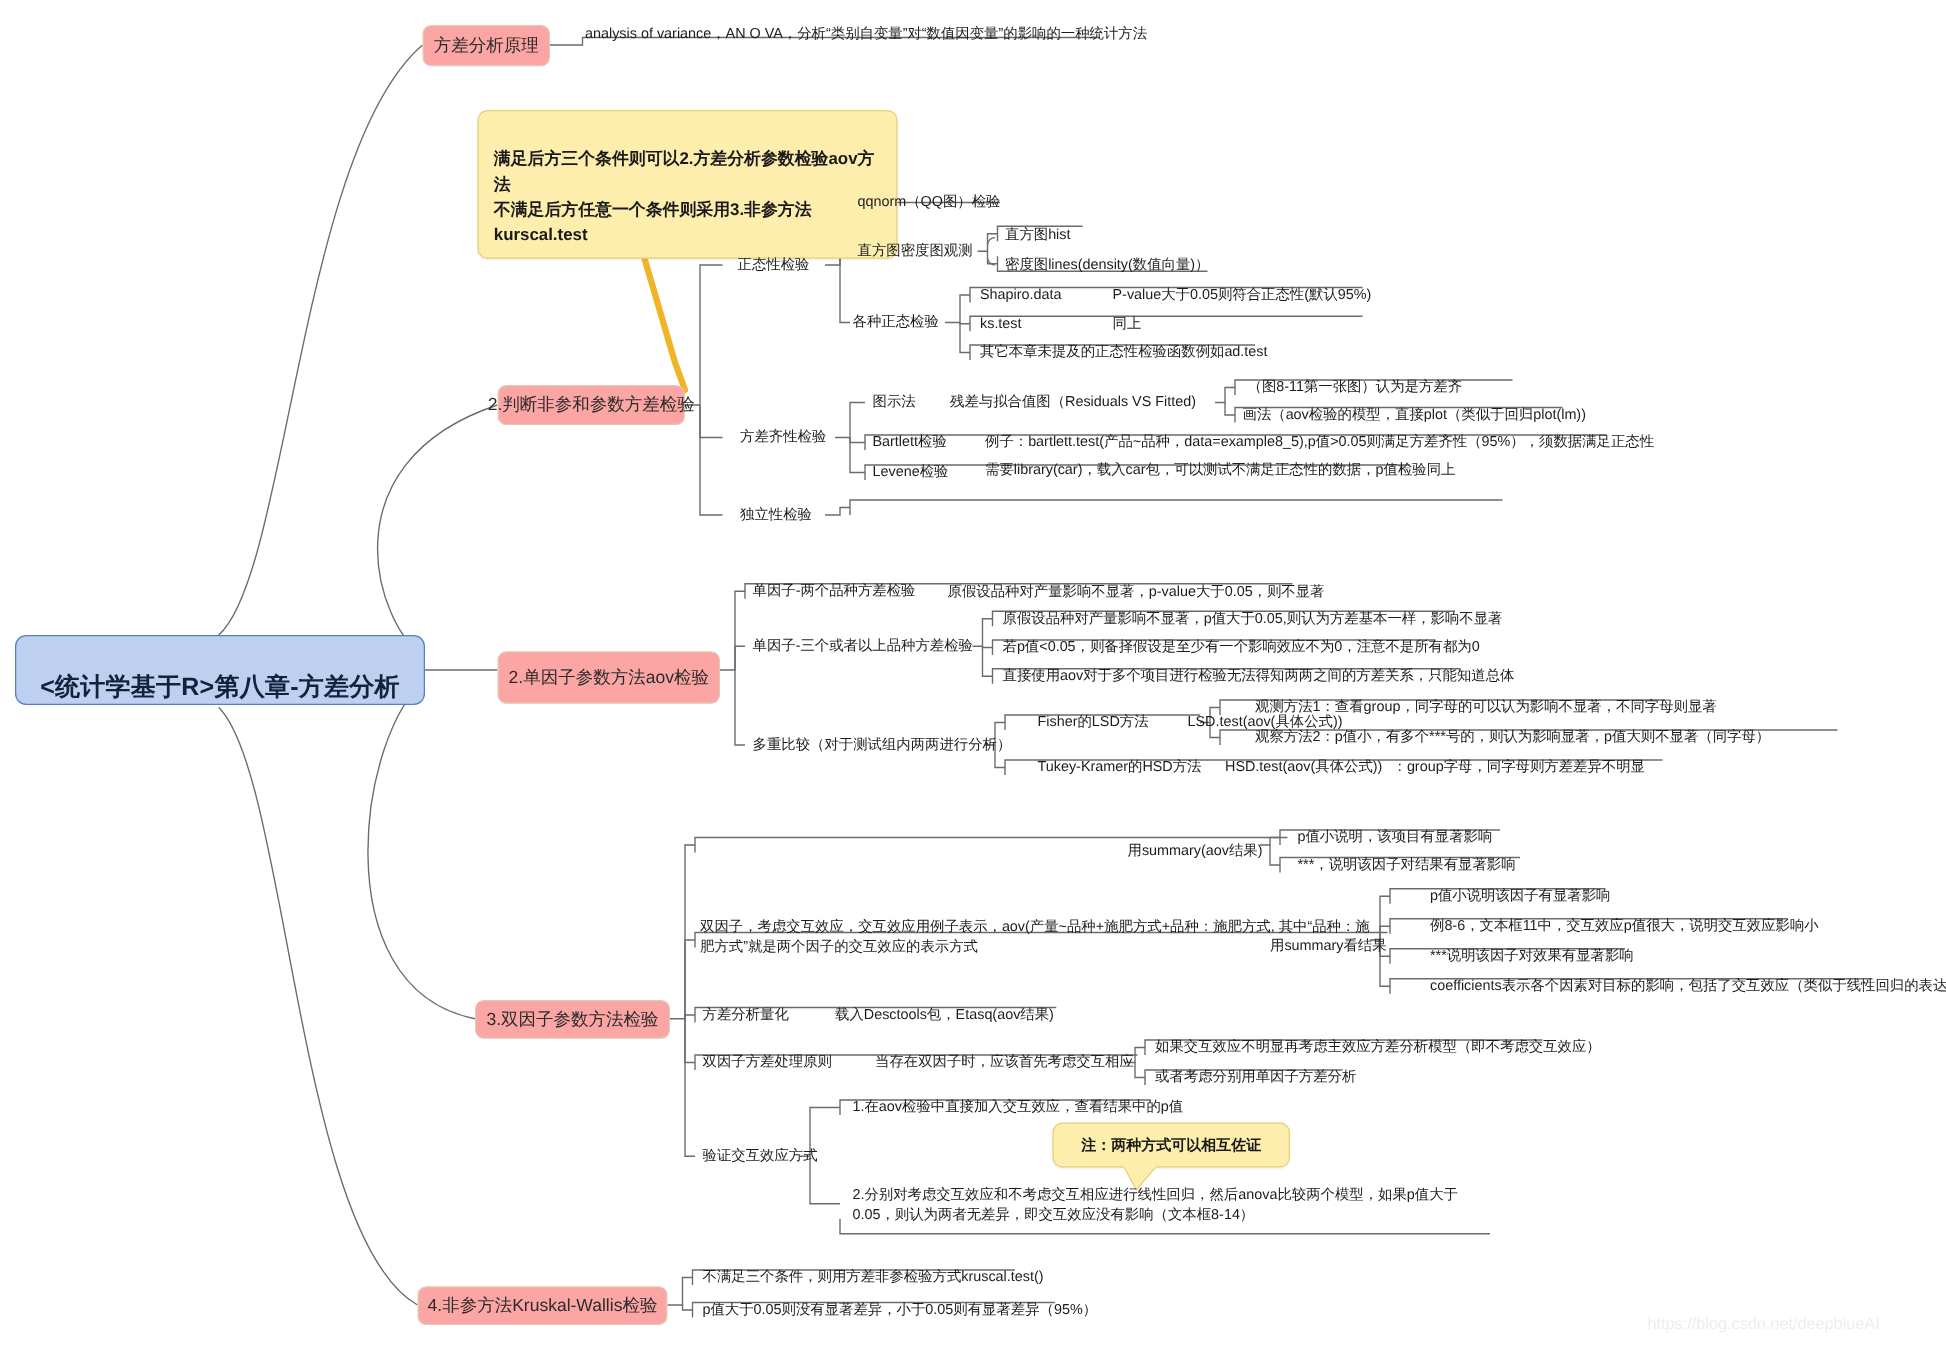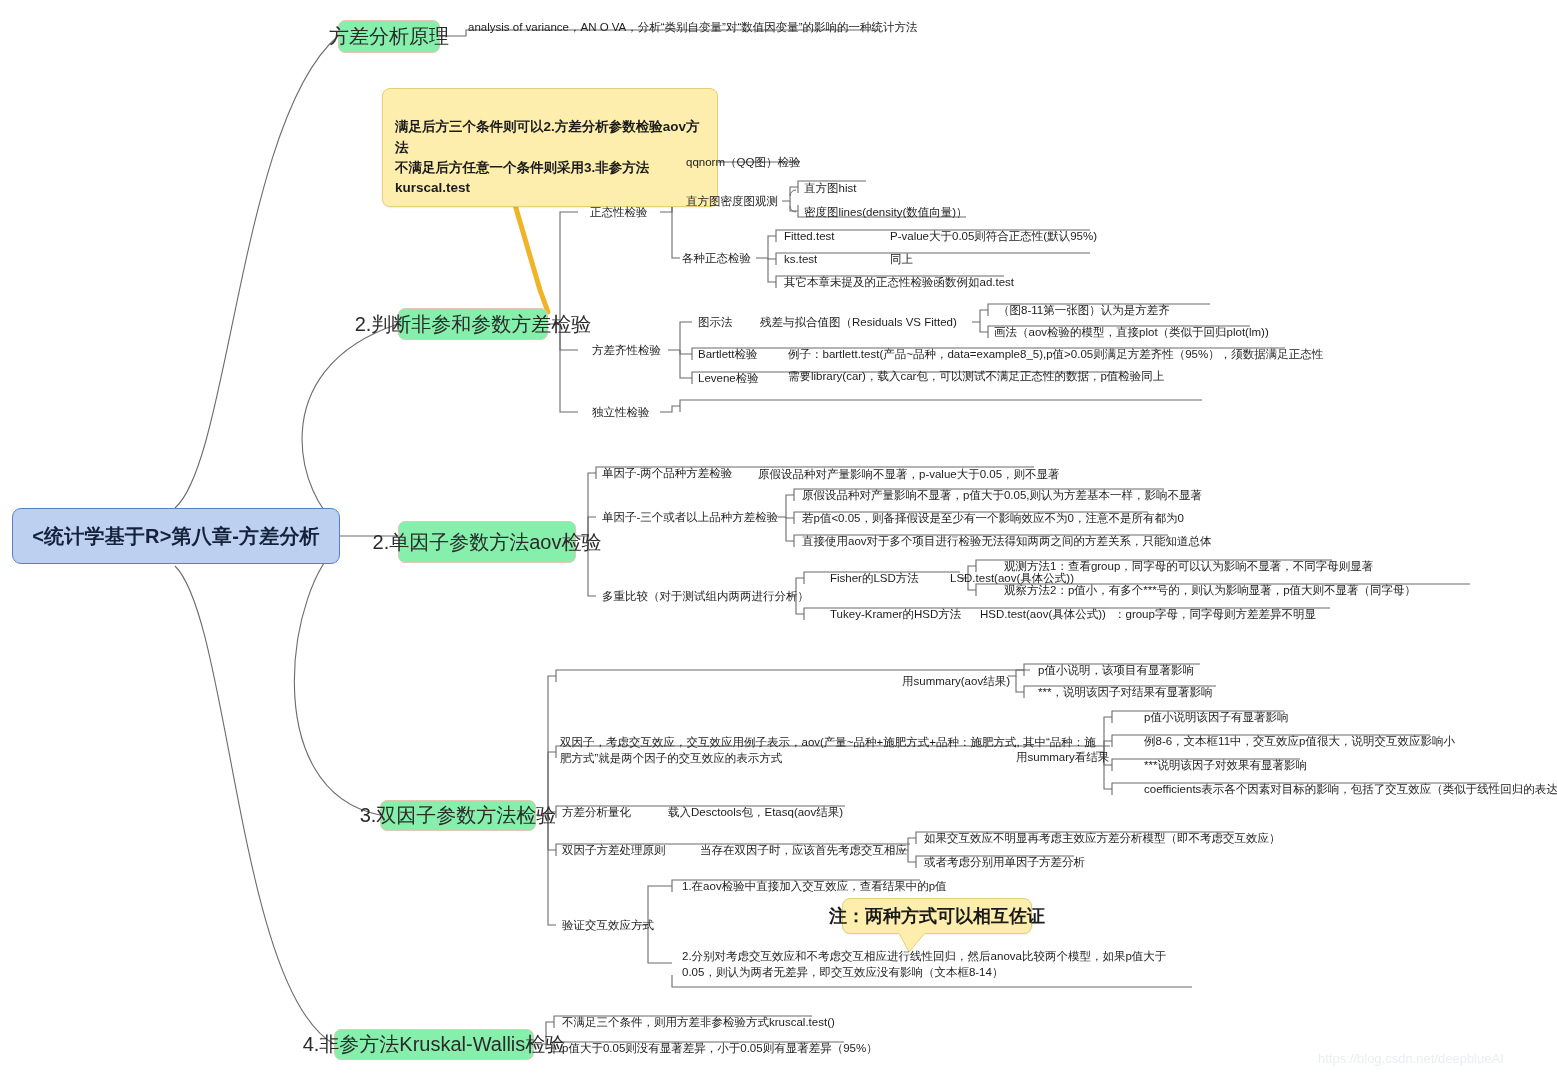--- a/index.html
+++ b/index.html
@@ -33,25 +33,25 @@
     border-radius:9px;
     color:#13213a;
     font-size:20px;
     font-weight:bold;
     display:flex;
     align-items:center;
     justify-content:center;
     letter-spacing:.2px;
   }
   .branch{
-    background:#86efac;
+    background:#fca5a5;
     border:1px solid #e3c7b2;
     border-radius:7px;
     color:#2b2b2b;
-    font-size:20px;
+    font-size:14px;
     display:flex;
     align-items:center;
     justify-content:center;
     padding:0 10px;
   }
   .leaf{
     color:#1c1c1c;
     font-size:11.5px;
     display:flex;
     align-items:center;
@@ -68,21 +68,21 @@
     border-radius:8px;
     color:#1a1a1a;
     font-size:13.5px;
     font-weight:bold;
     padding:8px 12px;
     white-space:pre-line;
     line-height:1.5;
     box-shadow:0 1px 2px rgba(0,0,0,.07);
   }
   .callout.small{
-    font-size:18px;
+    font-size:12px;
     padding:7px 14px;
     white-space:nowrap;
     display:flex;
     align-items:center;
     justify-content:center;
   }
   .watermark{
     position:absolute;
     color:#e9eef3;
     font-size:13px;
@@ -210,21 +210,21 @@
       <path d="M546,1044 L 546,1048 L 554,1048"></path>
       <path d="M554,1028 L 554,1016 L 812,1016"></path>
       <path d="M554,1054 L 554,1042 L 844,1042"></path>
     </g>
 
     <g fill="none" stroke="#f0b429" stroke-width="5" stroke-linecap="round">
       <path d="M496,140 L 540,290 L 548,312"></path>
     </g>
   </svg>
 
-  <div class="node root" style="left:12px; top:508px; width:328px; height:56px;">
+  <div class="node root" style="left:12px; top:508px; width:328px; height:56px;align-items:flex-end;">
     <span>&lt;统计学基于R&gt;第八章-方差分析</span>
   </div>
 
   <div class="node callout" style="left:382px; top:88px; width:336px;">
     <span>满足后方三个条件则可以2.方差分析参数检验aov方法
 不满足后方任意一个条件则采用3.非参方法kurscal.test</span>
   </div>
 
   <div class="node callout small" style="left:842px; top:898px; width:190px; height:36px;">
     <span>注：两种方式可以相互佐证</span>
@@ -273,21 +273,21 @@
     <span>直方图hist</span>
   </div>
   <div class="node leaf" style="left:802px; top:204px; height:16px;">
     <span>密度图lines(density(数值向量)）</span>
   </div>
 
   <div class="node leaf" style="left:680px; top:250px; height:16px;">
     <span>各种正态检验</span>
   </div>
   <div class="node leaf" style="left:782px; top:228px; height:16px;">
-    <span>Fitted.test</span>
+    <span>Shapiro.data</span>
   </div>
   <div class="node leaf" style="left:888px; top:228px; height:16px;">
     <span>P-value大于0.05则符合正态性(默认95%)</span>
   </div>
   <div class="node leaf" style="left:782px; top:251px; height:16px;">
     <span>ks.test</span>
   </div>
   <div class="node leaf" style="left:888px; top:251px; height:16px;">
     <span>同上</span>
   </div>

